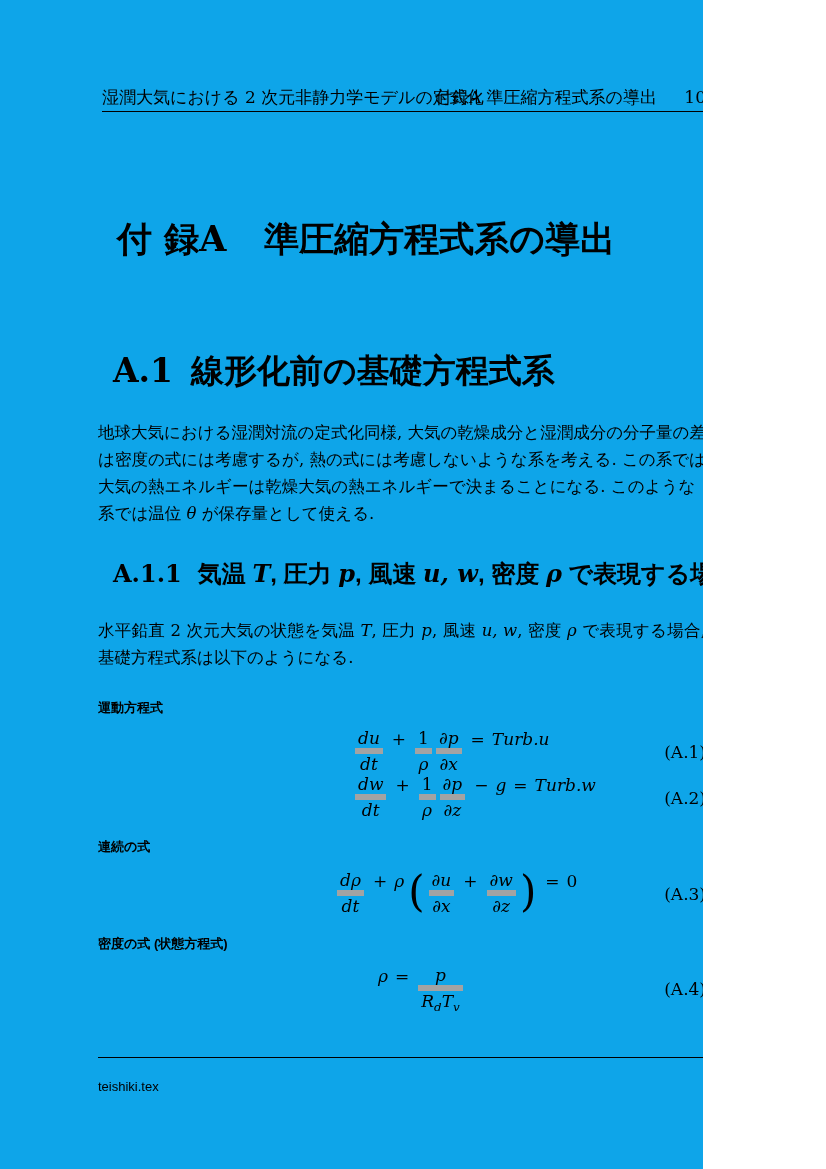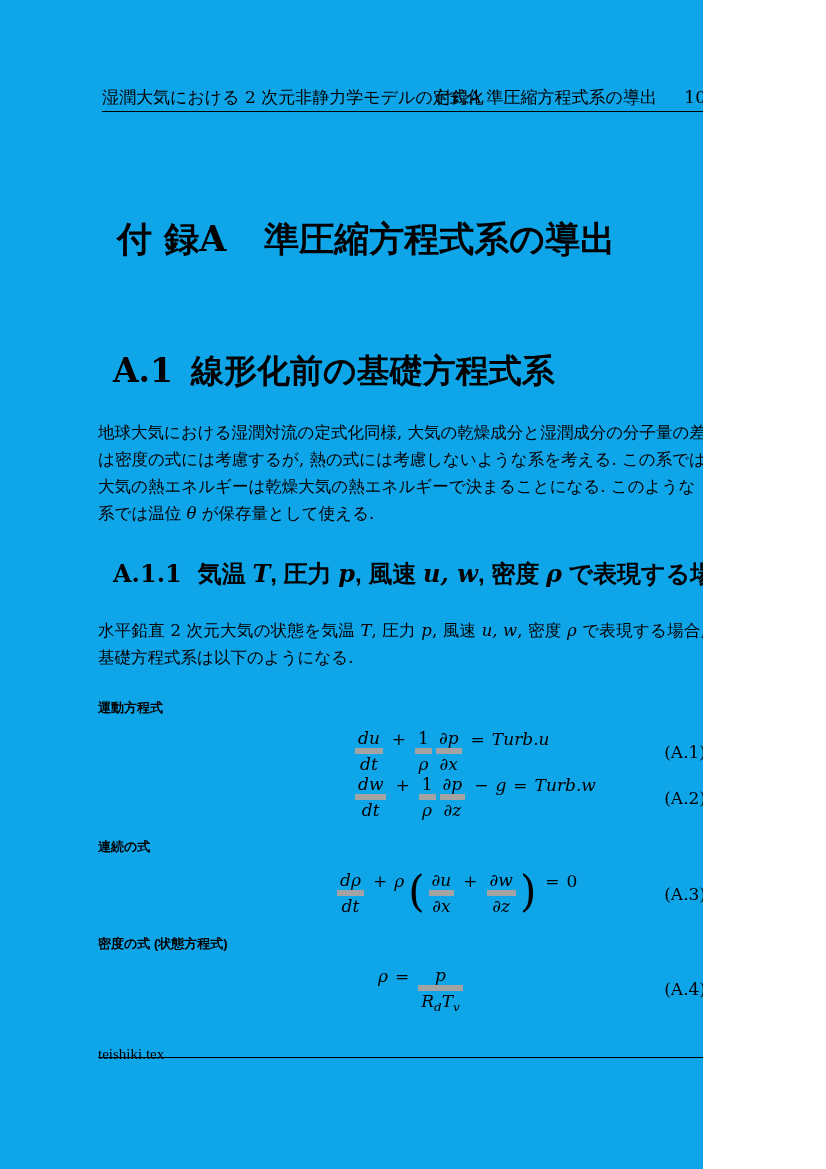--- a/index.html
+++ b/index.html
@@ -44,21 +44,21 @@
   .frac{display:inline-block;text-align:center;vertical-align:middle;margin:0 2px;}
   .frac .num{display:block;padding:0 3px 1px;line-height:18px;}
   .frac .den{display:block;border-top:6px solid #a3a3a3;padding:1px 3px 0;line-height:18px;}
   .mi{font-style:italic;font-family:"DejaVu Serif",serif;}
   .op{margin:0 7px;}
   .coef{margin-right:2px;}
   .bigp{font-size:42px;font-weight:normal;line-height:1;margin:0 2px;transform:scaleY(1.02);}
   sub{font-size:70%;line-height:0;}
   
   .footer-rule{position:absolute;left:98px;top:1057px;width:608px;border-top:1px solid #000;height:0;}
-  .footer-left{position:absolute;left:98px;top:1046px;font-family:Liberation Serif, serif;font-size:15px;}
+  .footer-left{position:absolute;left:98px;top:1079px;font-family:Liberation Sans, sans-serif;font-size:13px;}
   .footer-right{position:absolute;right:120px;top:1062px;font-size:16px;white-space:nowrap;}
 </style>
 </head>
 <body>
 
 <div class="page">
 
   <div class="header">
     <span class="hl">湿潤大気における 2 次元非静力学モデルの定式化</span>
     <span class="hr">付録A 準圧縮方程式系の導出</span>

